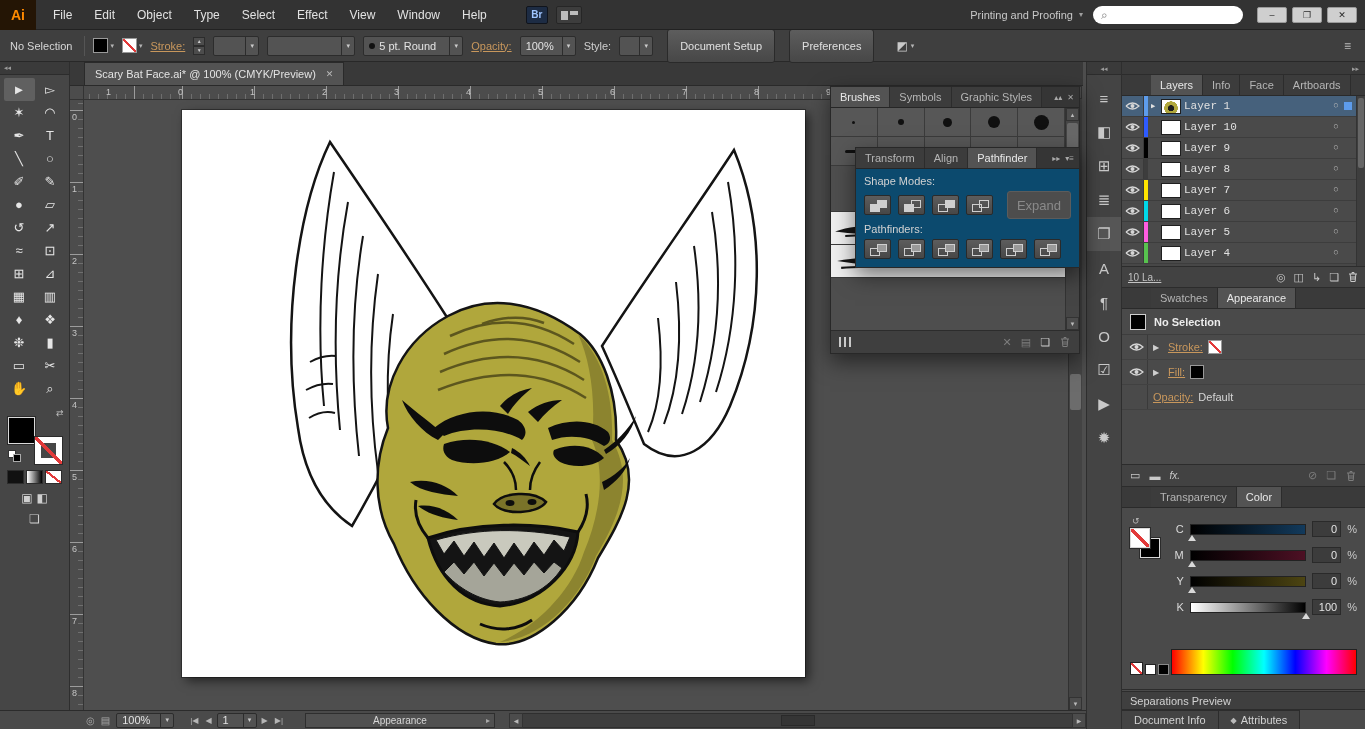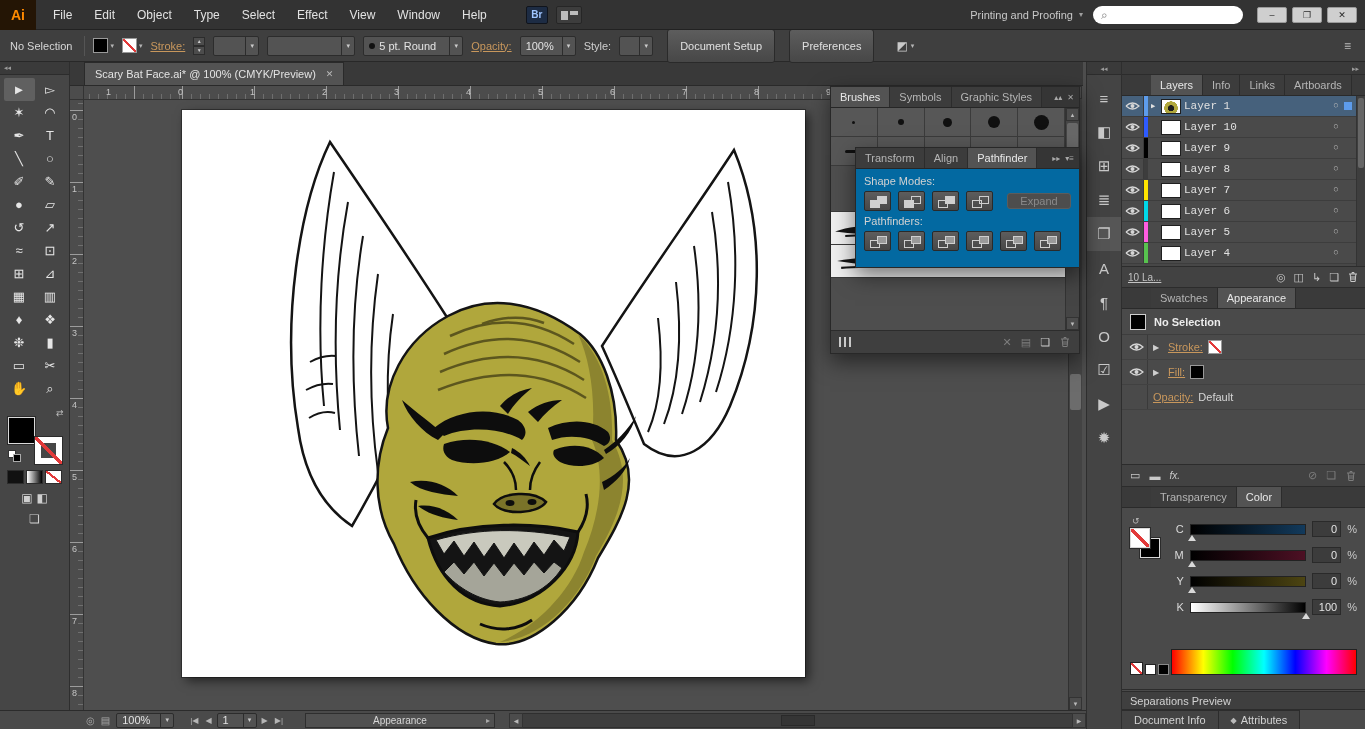--- a/index.html
+++ b/index.html
@@ -124,35 +124,35 @@
   .charcoal-row { height:33px; background:#efefef; border-bottom:1px solid #3b3b3b; display:block; }
   .charcoal { width:100%; height:100%; }
   .bscroll { position:absolute; right:0; top:0; bottom:0; width:14px; background:#454545; border-left:1px solid #333; display:flex; flex-direction:column; }
   .bs-track { flex:1; position:relative; }
   .bs-thumb { position:absolute; left:1px; right:1px; top:2px; height:26px; background:#686868; border-radius:2px; }
   .fp-footer { height:23px; background:#3f3f3f; border-top:1px solid #2c2c2c; display:flex; align-items:center; gap:9px; padding:0 8px; }
   .lf-icon { color:#c9c9c9; font-size:11px; display:flex; align-items:center; }
   .lf-icon.dim { color:#7d7d7d; }
   .lib-icon { width:15px; height:10px; background:repeating-linear-gradient(90deg,#c9c9c9 0 2px,transparent 2px 5px); }
 
-  #pf-panel { position:absolute; left:855px; top:147px; width:225px; height:121px; background:#0369a1; border:1px solid #282828; box-shadow:0 8px 20px rgba(0,0,0,.5); z-index:21; display:flex; flex-direction:column; }
+  #pf-panel { position:absolute; left:855px; top:147px; width:225px; height:121px; background:#0c4a6e; border:1px solid #282828; box-shadow:0 8px 20px rgba(0,0,0,.5); z-index:21; display:flex; flex-direction:column; }
   .pf-body { flex:1; padding:4px 8px; }
   .pf-label { color:#d2d2d2; margin:2px 0 4px; }
   .pf-row { display:flex; align-items:center; gap:7px; margin-bottom:4px; }
   .pfbtn { position:relative; width:27px; height:20px; background:linear-gradient(#5d5d5d,#474747); border:1px solid #2a2a2a; border-radius:2px; }
   .pfbtn i { position:absolute; display:block; }
   .pfbtn .sqa { left:5px; top:8px; width:10px; height:8px; background:#cfcfcf; }
   .pfbtn .sqb { left:12px; top:4px; width:10px; height:8px; border:1px solid #cfcfcf; background:transparent; }
   .m-unite .sqb { background:#cfcfcf; }
   .m-intersect .sqa { background:transparent; border:1px solid #cfcfcf; }
   .m-intersect .sqb { background:#cfcfcf; }
   .m-exclude .sqa { background:transparent; border:1px solid #cfcfcf; }
   .pf2 .sqa { background:transparent; border:1px solid #cfcfcf; }
   .pf2 .sqb { background:#9a9a9a; border:1px solid #cfcfcf; }
-  .pf-expand { margin-left:auto; width:64px; height:16px; font-family:inherit; font-size:11px; color:#8a8a8a; background:#4d4d4d; border:1px solid #5c5c5c; border-radius:3px; }
+  .pf-expand { margin-left:auto; width:64px; height:28px; font-family:inherit; font-size:13px; color:#8a8a8a; background:#4d4d4d; border:1px solid #5c5c5c; border-radius:3px; }
 
   
   #dock { position:absolute; left:1086px; top:62px; width:36px; height:667px; background:#444; border-left:1px solid #2e2e2e; border-right:1px solid #2e2e2e; z-index:15; }
   .dock-head { height:13px; font-size:7px; color:#9a9a9a; text-align:center; padding-top:3px; background:#3a3a3a; border-bottom:1px solid #2c2c2c; }
   .dock-icons { display:flex; flex-direction:column; align-items:stretch; padding-top:6px; }
   .dock-icon { height:34px; display:flex; align-items:center; justify-content:center; color:#c9c9c9; font-size:15px; }
   .dock-icon.active { background:#565656; }
   .dock-icon span { font-style:normal; }
 
   
@@ -741,21 +741,21 @@
       </div>
   </div>
 
   <div id="rightcol">
     <div class="dock-strip">▸▸</div>
 
     <div class="ptabs">
 
     <span class="tab active">Layers</span>
         <span class="tab">Info</span>
-        <span class="tab">Links</span>
+        <span class="tab">Face</span>
         <span class="tab">Artboards</span>
       </div>
     <div class="layers-list">
       <div class="lrows">
 
           <div class="lrow" style="background-color: rgb(70, 97, 124);">
             <span class="eye">
               <svg width="15" height="10" viewBox="0 0 15 10">
                 <path d="M1,5 Q7.5,-1 14,5 Q7.5,11 1,5" fill="none" stroke="#d6d6d6" stroke-width="1.2"></path>
                 <circle cx="7.5" cy="5" r="2" fill="#d6d6d6"></circle>

